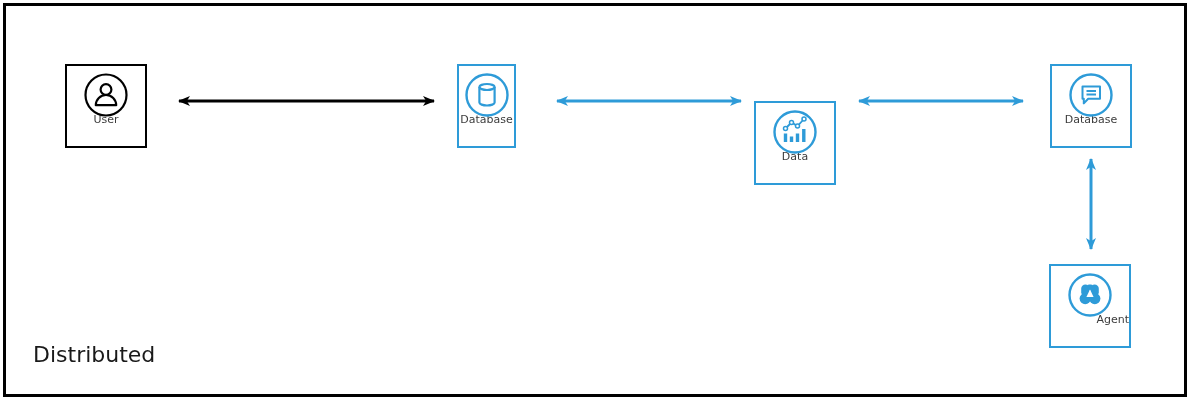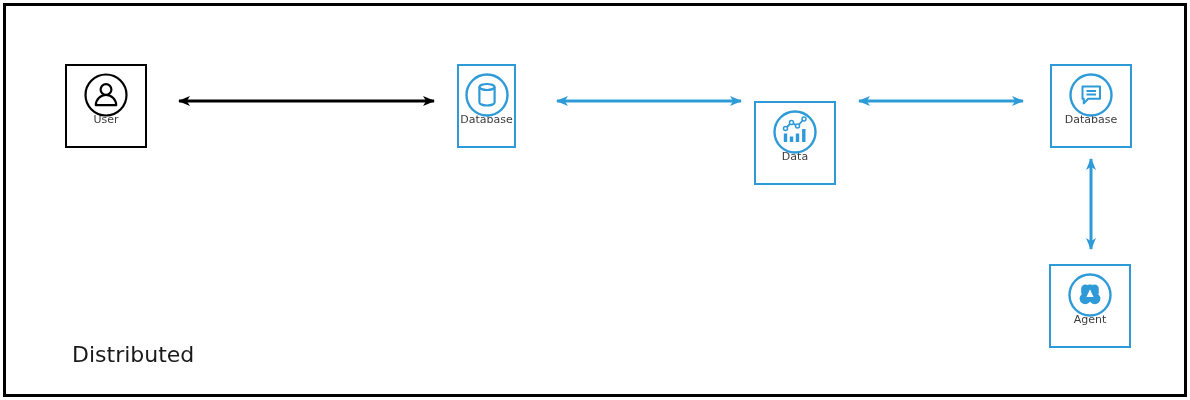--- a/index.html
+++ b/index.html
@@ -53,29 +53,28 @@
     color: var(--label);
     white-space: nowrap;
   }
   .node.black { border-color: var(--ink); color: var(--ink); }
   .node.blue  { border-color: var(--blue); color: var(--blue); }
 
   .node-user     { left: 65px;  top: 64px; }
   .node-database { left: 457px; top: 64px; width: 59px; }
   .node-data     { left: 754px; top: 64px; margin-top: 37px; }
   .node-message  { left: 1050px; top: 64px; }
-  .node-agent    { left: 1049px; top: 264px; }
+  .node-agent    { left: 1049px; top: 264px; align-items: flex-end; }
 
   .diagram-title {
     position: absolute;
     left: 33px;
     top: 342px;
     font-size: 22px;
     color: #1a1a1a;
-    margin-left: 39px;
   }
 </style>
 </head>
 <body>
 
 <div class="canvas">
 
   <svg class="arrows" viewBox="0 0 1190 400" aria-hidden="true">
     <defs>
       <marker id="ah-black" markerUnits="userSpaceOnUse" markerWidth="16" markerHeight="12" refX="11" refY="5" orient="auto-start-reverse">

